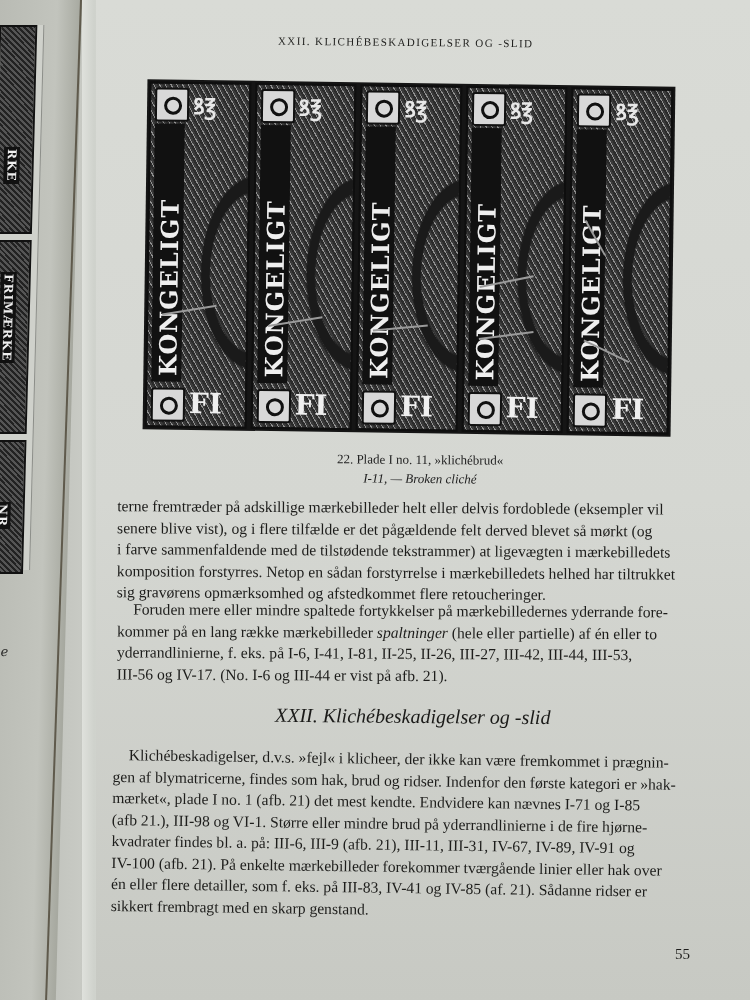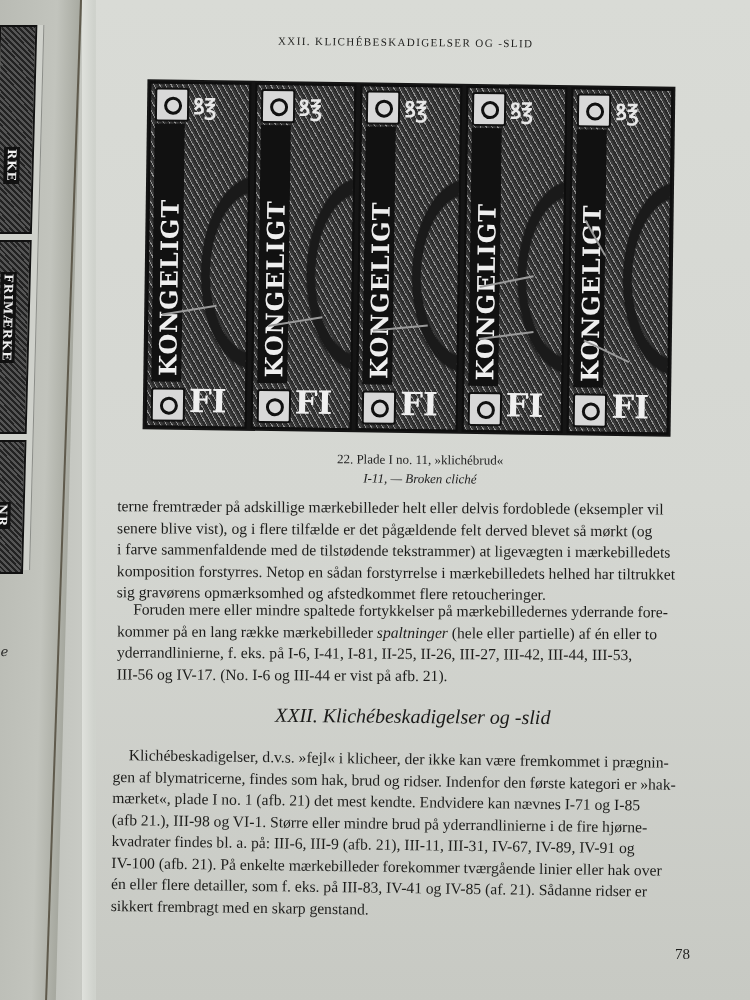--- a/index.html
+++ b/index.html
@@ -117,21 +117,21 @@
       writing-mode: vertical-rl; transform: rotate(180deg);
       color: #efefef;
       font-family: "DejaVu Serif", serif;
       font-weight: bold; font-size: 24px;
       letter-spacing: 1px;
     }
     .stamp .value-text {
       position: absolute; left: 42px; bottom: 6px;
       color: #efefef;
       font-family: "DejaVu Serif", serif;
-      font-weight: bold; font-size: 32px;
+      font-weight: bold; font-size: 28px;
     }
     .stamp .arrow {
       position: absolute; height: 2px; background: #9a9a9a;
       transform-origin: left center;
     }
     .caption {
       position: absolute; left: 300px; top: 452px;
       width: 240px; text-align: center;
       font-family: "Liberation Serif", serif;
       color: #222;
@@ -269,14 +269,14 @@
     <span class="ln indent">Klichébeskadigelser, d.v.s. »fejl« i klicheer, der ikke kan være fremkommet i prægnin-</span>
     <span class="ln">gen af blymatricerne, findes som hak, brud og ridser. Indenfor den første kategori er »hak-</span>
     <span class="ln">mærket«, plade I no. 1 (afb. 21) det mest kendte. Endvidere kan nævnes I-71 og I-85</span>
     <span class="ln">(afb 21.), III-98 og VI-1. Større eller mindre brud på yderrandlinierne i de fire hjørne-</span>
     <span class="ln">kvadrater findes bl. a. på: III-6, III-9 (afb. 21), III-11, III-31, IV-67, IV-89, IV-91 og</span>
     <span class="ln">IV-100 (afb. 21). På enkelte mærkebilleder forekommer tværgående linier eller hak over</span>
     <span class="ln">én eller flere detailler, som f. eks. på III-83, IV-41 og IV-85 (af. 21). Sådanne ridser er</span>
     <span class="ln">sikkert frembragt med en skarp genstand.</span>
   </div>
 
-  <div class="page-number">78</div>
+  <div class="page-number">55</div>
 </div>
 
 </body></html>

